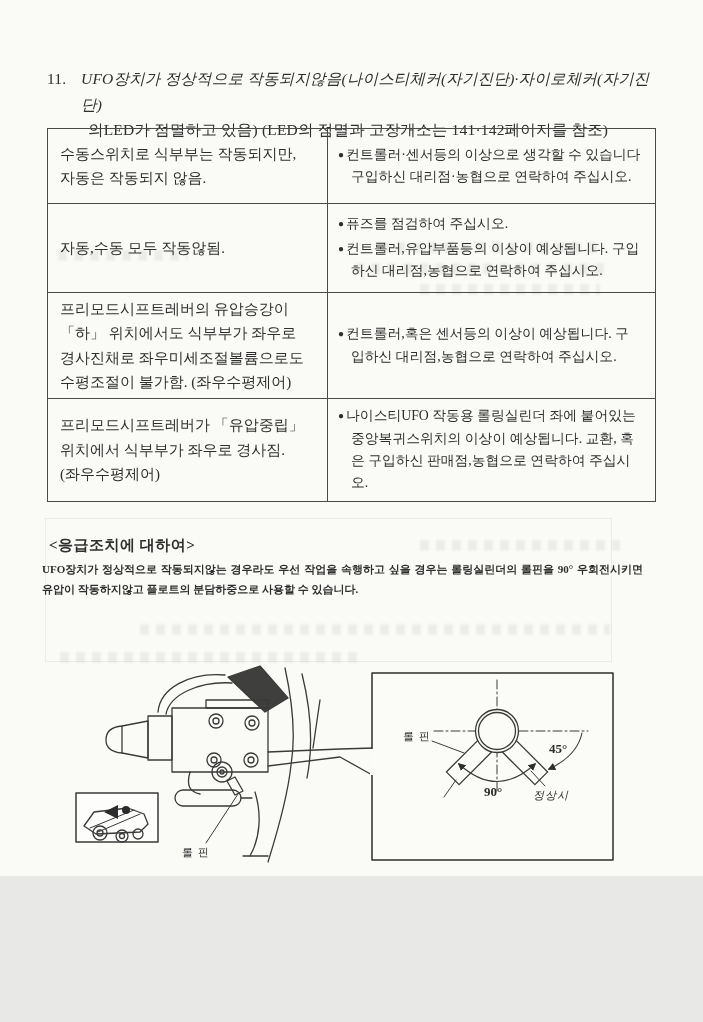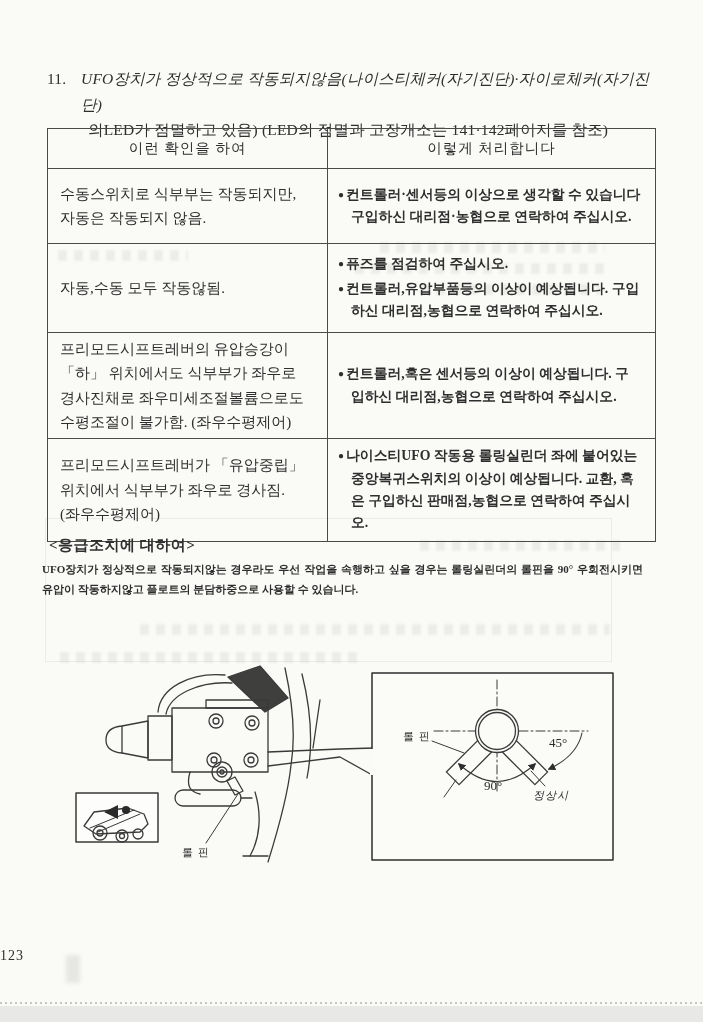--- a/index.html
+++ b/index.html
@@ -1,40 +1,40 @@
 <!DOCTYPE html>
 <html><head>
 <meta charset="utf-8">
 <style>
   html,body{margin:0;padding:0;background:#e8e8e6;}
   .page{
-    position:relative; width:703px; height:1006px; margin:0 auto;
+    position:relative; width:703px; height:876px; margin:0 auto;
     background:#fafaf7;
     font-family:"Liberation Serif","DejaVu Serif",serif;
     color:#2e2e2e; overflow:hidden;
   }
   
   .title{position:absolute; left:47px; top:66px; width:612px; font-size:15.5px; line-height:1.65; letter-spacing:.2px;}
   .title .idx{position:absolute; left:0; top:0;}
   .title .t-line1{display:block; margin-left:34px;font-style:italic;}
   .title .t-line2{display:block; margin-left:41px;}
   
   table.chk{position:absolute; left:47px; top:128px; width:608px; border-collapse:collapse; table-layout:fixed;}
   table.chk th, table.chk td{border:1.4px solid #4a4a48; vertical-align:middle;}
   table.chk th{height:37px; font-weight:normal; font-size:14.5px; letter-spacing:1px;}
   td.check{padding:4px 14px 4px 12px; font-size:15px; line-height:1.62;}
-  td.acts{padding:4px 13px 4px 10px; font-size:13.8px;font-weight:bold;}
+  td.acts{padding:4px 13px 4px 10px; font-size:13.8px;}
   .action{padding-left:13px; text-indent:-13px; line-height:1.62; margin:2px 0;}
   .bullet{font-size:10px; margin-right:2px; position:relative; top:-1px;}
   
   .em-head{position:absolute; left:49px; top:536px; font-size:15px; font-weight:bold; letter-spacing:.5px;}
   .em-body{position:absolute; left:42px; top:560px; width:601px; font-size:11px; line-height:1.78; text-align:justify;font-weight:bold;}
   
   .dlabel{position:absolute; font-size:11px; letter-spacing:1px; color:#2b2b2b; white-space:nowrap;}
-  .dangle{position:absolute; font-size:13px; font-weight:normal; color:#2b2b2b;}
+  .dangle{position:absolute; font-size:13px; font-weight:bold; color:#2b2b2b;margin-top:6px;}
   .em-note{position:absolute; left:407px; top:795px; font-size:10.5px; line-height:1.25; color:#2b2b2b; white-space:nowrap;}
   .em-note .l1{margin-left:10px; display:block;}
   
   .pageno{position:absolute; left:0; top:948px; width:100%; text-align:left; font-size:14px; letter-spacing:1px;}
   
   .ghost{position:absolute; height:11px; opacity:.45; filter:blur(1px);
     background:repeating-linear-gradient(90deg, rgba(40,40,40,.14) 0 9px, rgba(0,0,0,0) 9px 16px);}
   .ghost-box{position:absolute; left:45px; top:518px; width:565px; height:142px; border:1px solid rgba(0,0,0,.06);}
   .bottom-line{position:absolute; left:0; top:1002px; width:703px; height:2px; opacity:.55;
     background:repeating-linear-gradient(90deg,#9a9a98 0 2px, rgba(0,0,0,0) 2px 5px);}
@@ -60,24 +60,20 @@
     <span class="t-line1">UFO장치가  정상적으로  작동되지않음(나이스티체커(자기진단)·자이로체커(자기진단)</span>
     <span class="t-line2">의LED가 점멸하고 있음) (LED의 점멸과 고장개소는 141·142페이지를 참조)</span>
   </div>
 
   <table class="chk">
     <colgroup>
         <col style="width:280px">
         <col style="width:328px">
       </colgroup>
     <tbody>
-        <tr>
-      <th>이런 확인을 하여</th>
-      <th>이렇게 처리합니다</th>
-    </tr>
     <tr style="height:75px;">
       <td class="check">수동스위치로 식부부는 작동되지만, 자동은 작동되지 않음.</td>
       <td class="acts">
         <div class="action"><span class="bullet">●</span><span>컨트롤러·센서등의 이상으로 생각할 수 있습니다 구입하신 대리점·농협으로 연락하여 주십시오.</span></div>
       </td>
     </tr>
     <tr style="height:89px;">
       <td class="check">자동,수동 모두 작동않됨.</td>
       <td class="acts">
         <div class="action"><span class="bullet">●</span><span>퓨즈를 점검하여 주십시오.</span></div>

